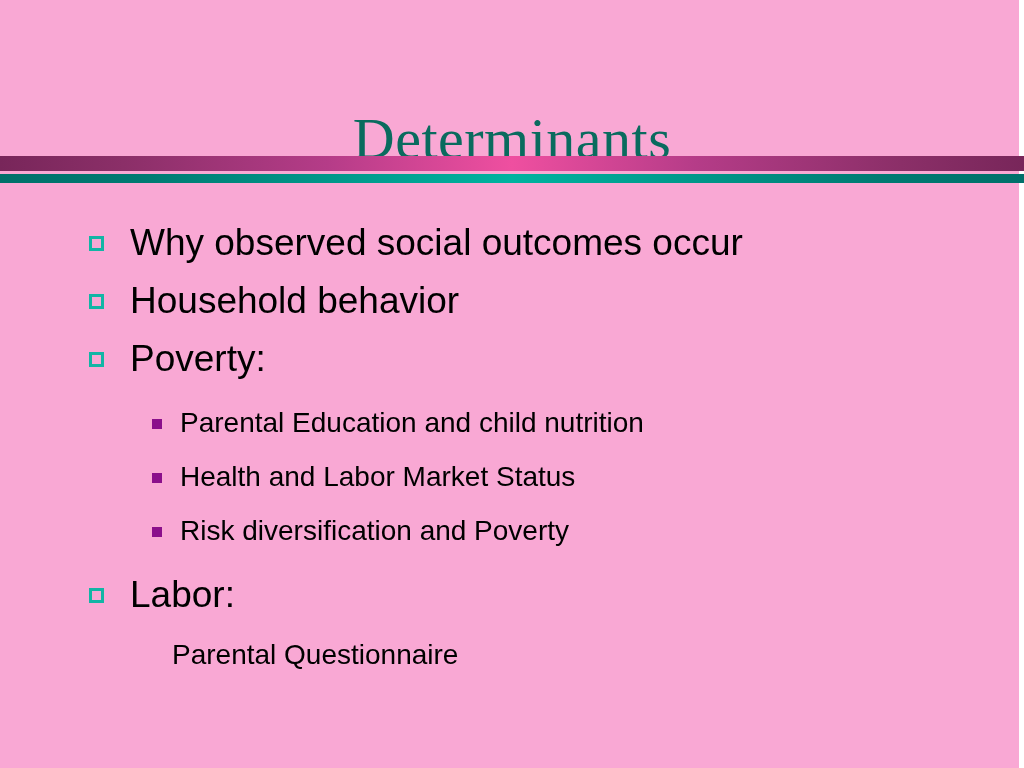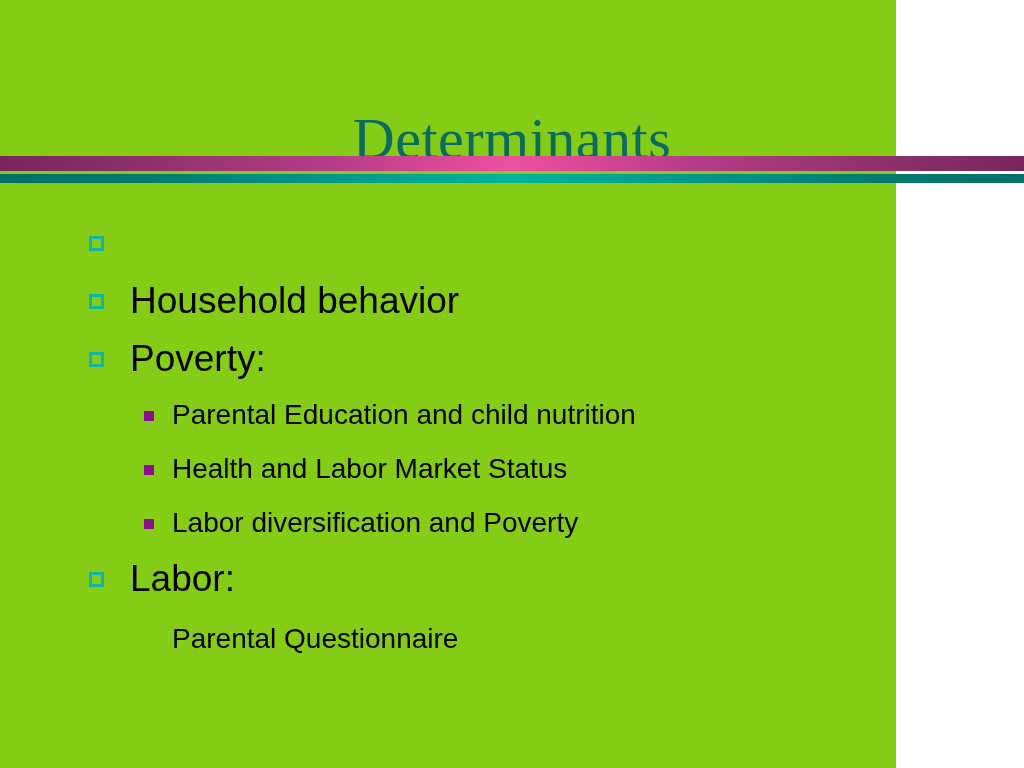--- a/index.html
+++ b/index.html
@@ -11,23 +11,23 @@
   body {
     width: 1024px;
     height: 768px;
     overflow: hidden;
     font-family: "Liberation Sans", sans-serif;
     -webkit-font-smoothing: antialiased;
   }
 
   .slide {
     position: relative;
-    width: 896px;
+    width: 1019px;
     height: 768px;
-    background: #84cc16;
+    background: #f9a8d4;
   }
 
   
   .title-area {
     position: absolute;
     top: 66px;
     left: 0;
     width: 1024px;
     text-align: center;
   }
@@ -110,21 +110,21 @@
     box-sizing: content-box;
   }
   li.level1 .item-text {
     display: inline-block;
     vertical-align: baseline;
   }
 
   
   ul.sublist {
     list-style: none;
-    margin: 0;
+    margin: 8px;
     padding: 0;
   }
   li.level2 {
     position: relative;
     padding: 0 0 0 172px;
     height: 54px;
     line-height: 54px;
     font-size: 28px;
     color: #000000;
     white-space: nowrap;
@@ -165,20 +165,21 @@
   </div>
 
   <div class="rule-pink"></div>
   <div class="rule-teal"></div>
 
   <div class="body-area">
     <ul class="bullet-list">
 
       <li class="level1">
         <span class="marker-square-hollow"></span>
+        <span class="item-text">Why observed social outcomes occur</span>
       </li>
 
       <li class="level1">
         <span class="marker-square-hollow"></span>
         <span class="item-text">Household behavior</span>
       </li>
 
       <li class="level1 gap-before-sub">
         <span class="marker-square-hollow"></span>
         <span class="item-text">Poverty:</span>
@@ -189,21 +190,21 @@
           <li class="level2">
             <span class="marker-square-filled"></span>
             <span class="item-text">Parental Education and child nutrition</span>
           </li>
           <li class="level2">
             <span class="marker-square-filled"></span>
             <span class="item-text">Health and Labor Market Status</span>
           </li>
           <li class="level2">
             <span class="marker-square-filled"></span>
-            <span class="item-text">Labor diversification and Poverty</span>
+            <span class="item-text">Risk diversification and Poverty</span>
           </li>
         </ul>
       </li>
 
       <li class="level1 need-wrap">
         <span class="marker-square-hollow"></span>
         <span class="item-text">Labor:</span>
       </li>
 
       <li class="plain-line tail-wrap">Parental Questionnaire</li>

